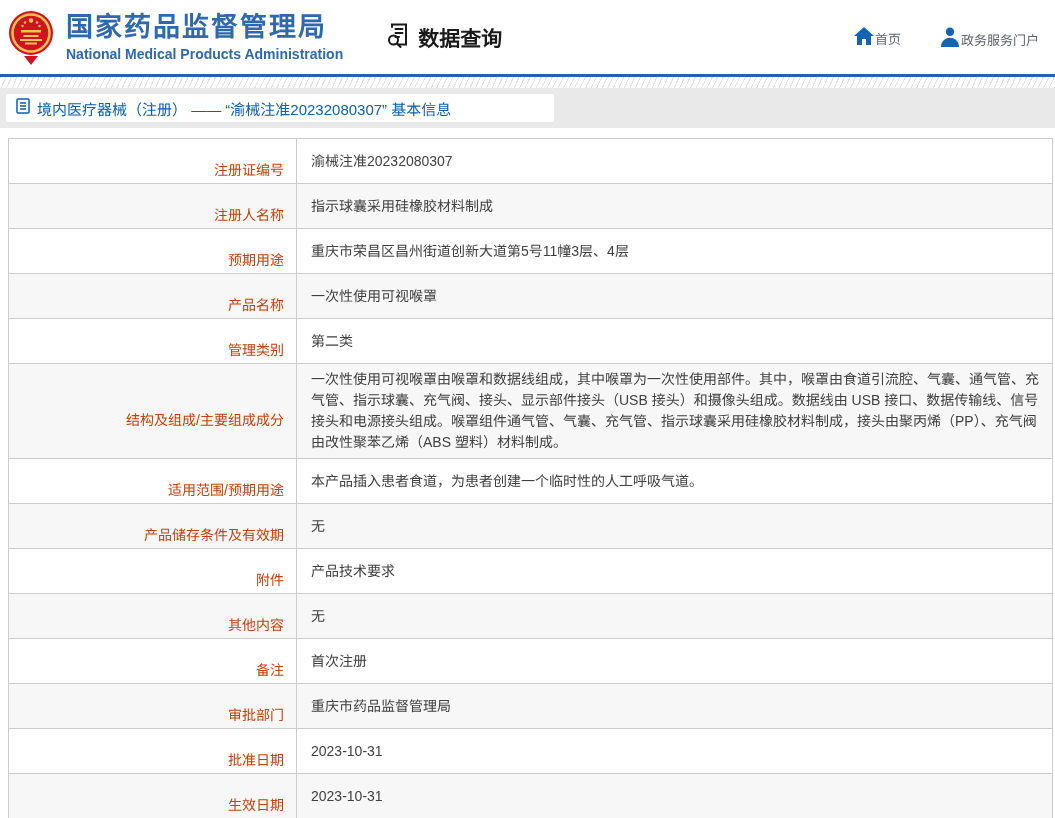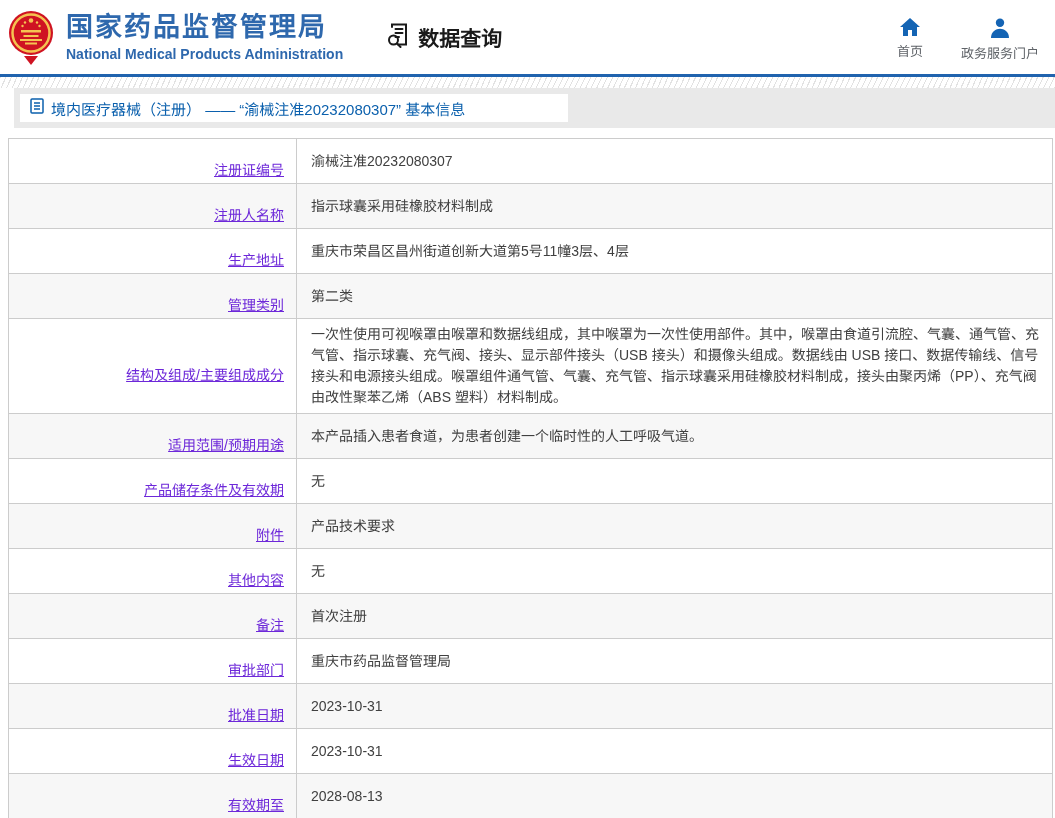--- a/index.html
+++ b/index.html
@@ -22,33 +22,33 @@
     color:#404040;
   }
   
   .header{height:74px;display:flex;align-items:center;padding:0 16px 0 8px;}
   .emblem{width:46px;height:58px;flex:0 0 auto;}
   .brand{margin-left:12px;}
   .brand-cn{font-size:27px;font-weight:bold;color:var(--brand-blue);letter-spacing:2px;line-height:1.15;}
   .brand-en{font-size:14px;font-weight:bold;color:var(--brand-blue);margin-top:3px;}
   .data-query{display:flex;align-items:center;gap:6px;margin-left:42px;font-size:21px;font-weight:600;color:#1a1a1a;cursor:pointer;text-decoration:none;}
   .top-nav{margin-left:auto;display:flex;gap:38px;align-items:flex-start;padding-top:4px;}
-  .nav-item{display:flex;flex-direction:column;align-items:center;text-decoration:none;cursor:pointer;}
+  .nav-item{display:flex;flex-direction:row;align-items:center;text-decoration:none;cursor:pointer;}
   .nav-item .lbl{font-size:13px;color:#5f6368;white-space:nowrap;}
   
   .blue-line{height:3px;background:var(--header-line-blue);}
   .hatch{height:11px;background:repeating-linear-gradient(115deg,#e2e2e2 0,#e2e2e2 1px,#ffffff 1px,#ffffff 5px);}
   
-  .crumb-band{height:40px;background:var(--band-gray);position:relative;margin-bottom:10px;margin-left:14px;}
+  .crumb-band{height:40px;background:var(--band-gray);position:relative;margin-bottom:10px;}
   .crumb-box{position:absolute;left:6px;top:6px;height:28px;width:548px;background:#fff;display:flex;align-items:center;gap:7px;padding-left:10px;}
   .crumb-text{font-size:15px;color:var(--breadcrumb-blue);white-space:nowrap;}
   
   table{border-collapse:collapse;margin-left:8px;width:1045px;font-size:14px;table-layout:fixed;}
   td{border:1px solid var(--border-gray);height:30px;vertical-align:middle;}
-  .label-cell{width:288px;text-align:right;padding:21px 12px 3px 6px;color:#6d28d9;line-height:20px;text-decoration:underline;}
+  .label-cell{width:288px;text-align:right;padding:21px 12px 3px 6px;color:#c2410c;line-height:20px;}
   .value-cell{text-align:left;padding:5px 10px 5px 14px;white-space:pre-line;line-height:21px;color:#404040;}
   tbody tr:nth-child(even){background:var(--zebra-gray);}
   .detail-link{color:var(--link-blue);text-decoration:none;cursor:pointer;}
 </style>
 </head>
 <body>
 
 <div class="header">
   <span class="emblem">
     <svg viewBox="0 0 46 58" width="46" height="58" aria-hidden="true">
@@ -125,22 +125,26 @@
   <tbody>
       <tr>
         <td class="label-cell">注册证编号</td>
         <td class="value-cell">渝械注准20232080307</td>
       </tr>
       <tr>
         <td class="label-cell">注册人名称</td>
         <td class="value-cell">指示球囊采用硅橡胶材料制成</td>
       </tr>
       <tr>
-        <td class="label-cell">生产地址</td>
+        <td class="label-cell">预期用途</td>
         <td class="value-cell">重庆市荣昌区昌州街道创新大道第5号11幢3层、4层</td>
+      </tr>
+      <tr>
+        <td class="label-cell">产品名称</td>
+        <td class="value-cell">一次性使用可视喉罩</td>
       </tr>
       <tr>
         <td class="label-cell">管理类别</td>
         <td class="value-cell">第二类</td>
       </tr>
       <tr>
         <td class="label-cell">结构及组成/主要组成成分</td>
         <td class="value-cell">一次性使用可视喉罩由喉罩和数据线组成，其中喉罩为一次性使用部件。其中，喉罩由食道引流腔、气囊、通气管、充气管、指示球囊、充气阀、接头、显示部件接头（USB 接头）和摄像头组成。数据线由 USB 接口、数据传输线、信号接头和电源接头组成。喉罩组件通气管、气囊、充气管、指示球囊采用硅橡胶材料制成，接头由聚丙烯（PP）、充气阀由改性聚苯乙烯（ABS 塑料）材料制成。</td>
       </tr>
       <tr>

